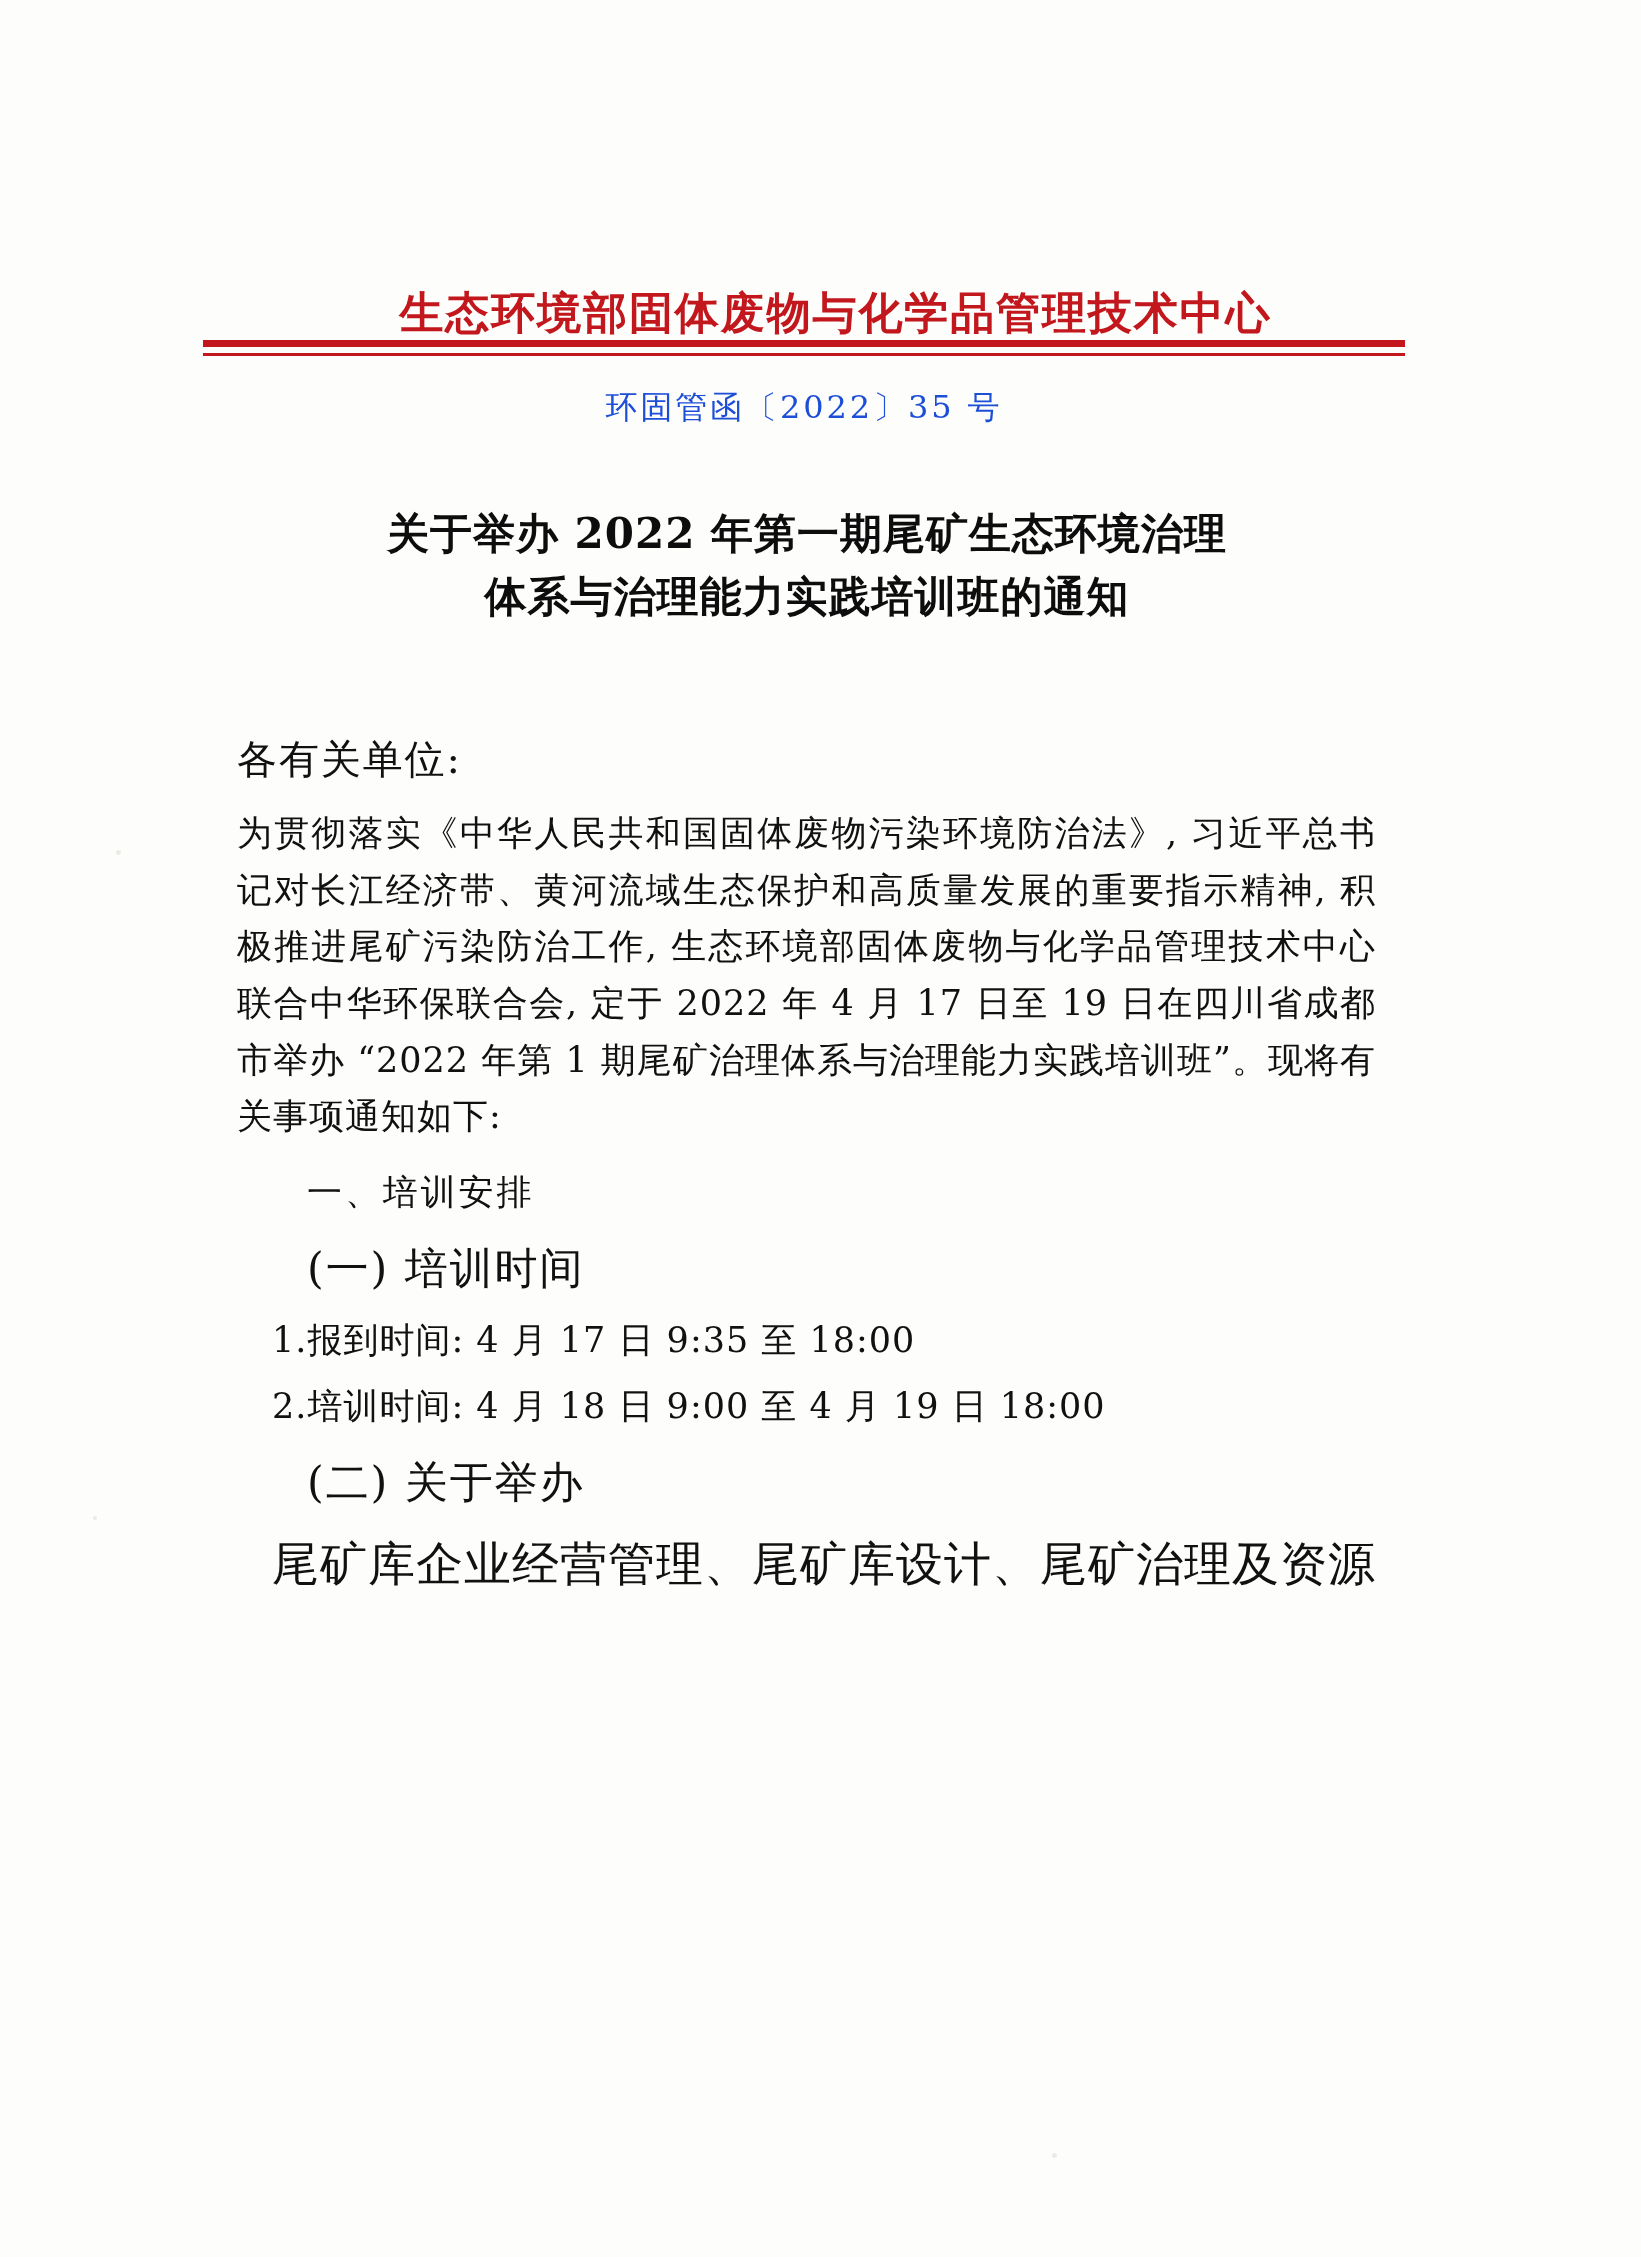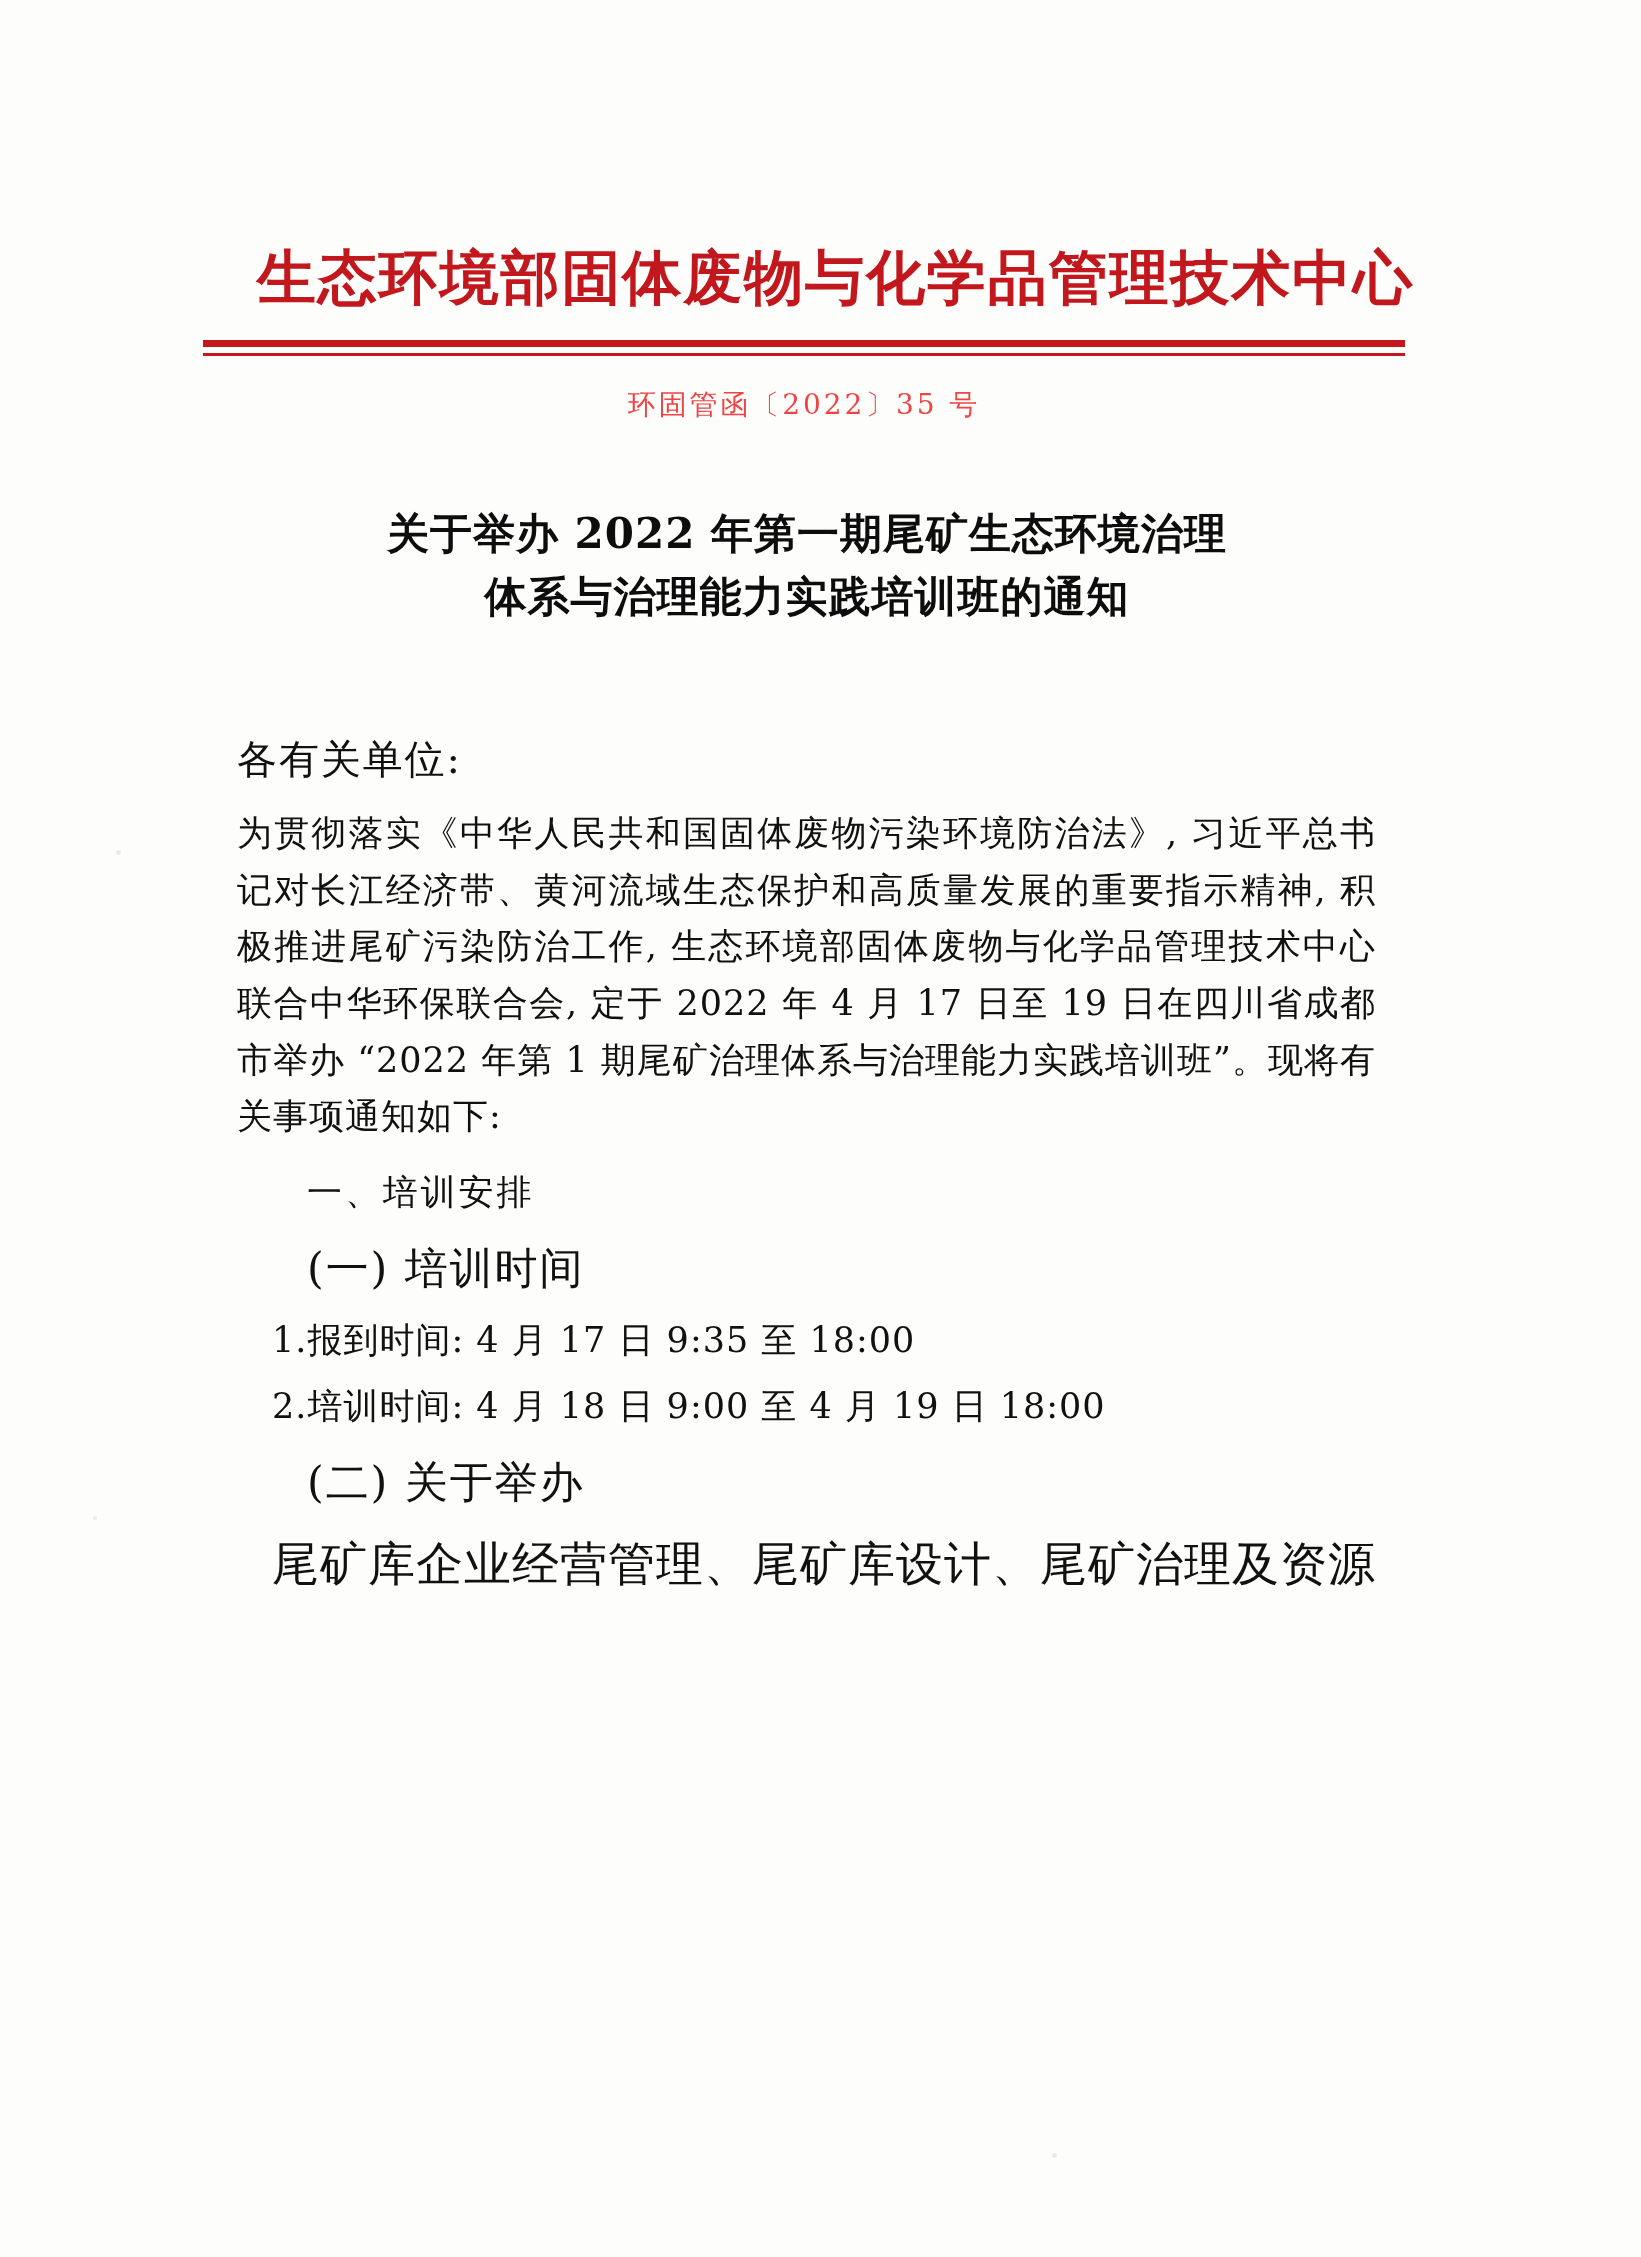--- a/index.html
+++ b/index.html
@@ -35,27 +35,28 @@
 
   
   .letterhead {
     position: absolute;
     left: 53px;
     top: 246px;
     width: 1159px;
     text-align: center;
   }
   .letterhead-title {
-    font-family: Liberation Sans, sans-serif;
+    font-family: Liberation Serif, serif;
     font-weight: bold;
-    font-size: 59px;
+    font-size: 44px;
     letter-spacing: 1.9px;
     color: #c2171c;
     line-height: 1.1;
     white-space: nowrap;
+    margin-top: 44px;
   }
   .rule-thick {
     position: absolute;
     left: 0px;
     top: 340px;
     width: 1202px;
     height: 6.8px;
     background: #c2171c;
   }
   .rule-thin {
@@ -68,23 +69,23 @@
   }
 
   
   .doc-number {
     position: absolute;
     left: 0;
     top: 386px;
     width: 1202px;
     text-align: center;
     font-family: "DejaVu Serif", "Liberation Serif", serif;
-    font-size: 28px;
+    font-size: 32px;
     letter-spacing: 2.9px;
-    color: #ef4444;
+    color: #1d4ed8;
   }
 
   
   .doc-title {
     position: absolute;
     left: 39px;
     top: 502px;
     width: 1130px;
     text-align: center;
     font-family: "DejaVu Serif", "Liberation Serif", serif;

